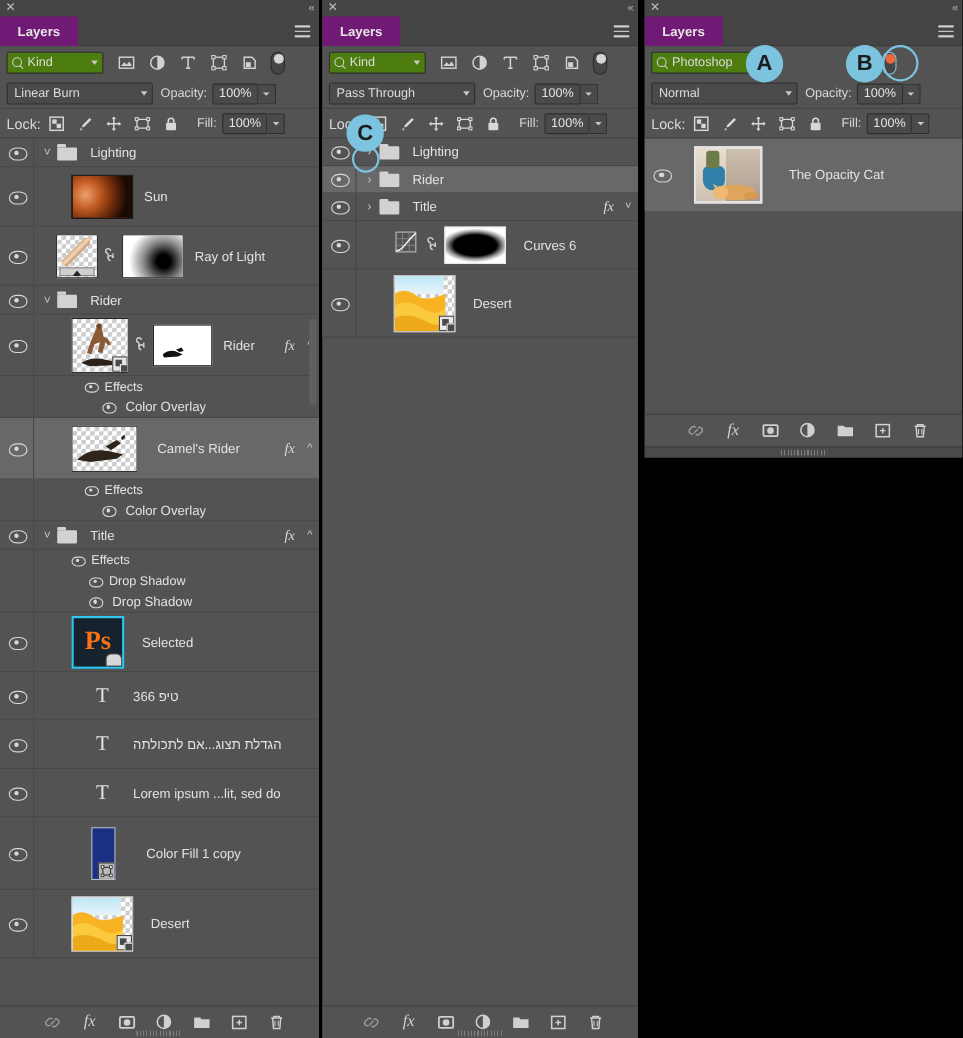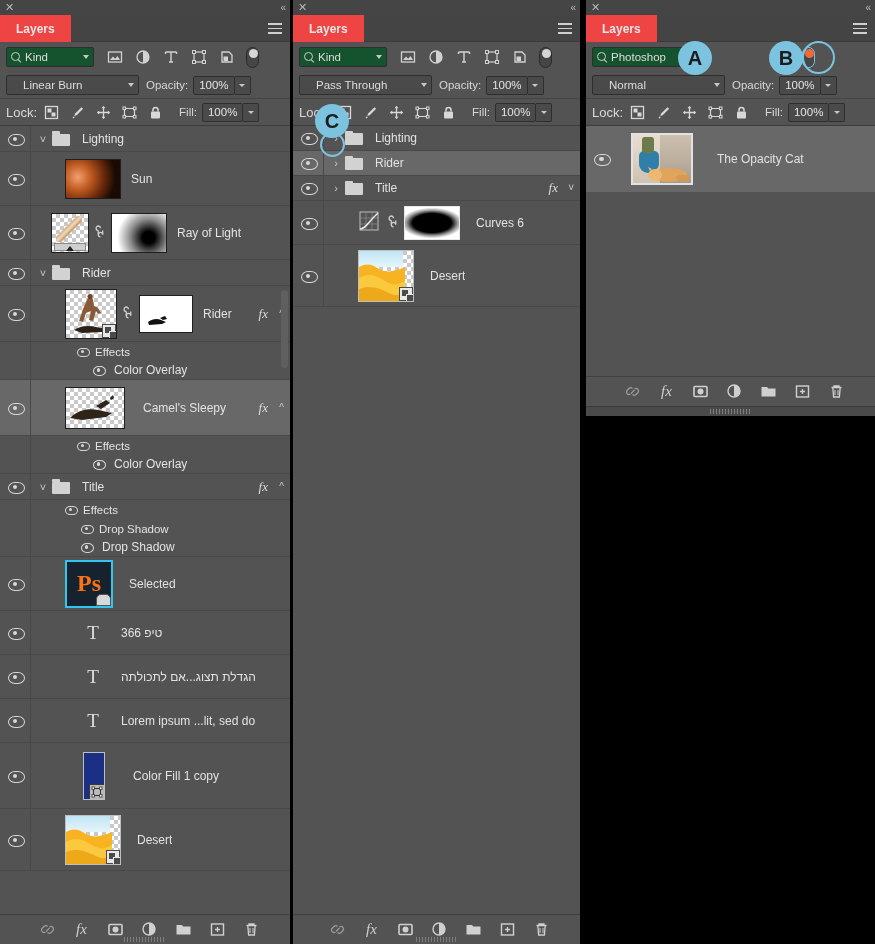--- a/index.html
+++ b/index.html
@@ -35,39 +35,39 @@
   }
 
   
   .tabrow {
     position: relative; height: 27px; background: #444444;
     border-bottom: 1px solid #3a3a3a;
   }
   .tab {
     position: absolute; left: 0; top: 0;
     height: 27px; padding: 0 16px;
-    background: #ef4444;
+    background: #701a75;
     color: #e6e6e6; font-size: 12px; font-weight: bold;
     display: flex; align-items: center;
   }
   .tab-menu {
     position: absolute; right: 8px; top: 8px;
     width: 14px; height: 11px;
     display: flex; flex-direction: column; justify-content: space-between;
   }
   .tab-menu i { display: block; height: 1.6px; background: #cfcfcf; }
 
   
   .filterrow {
     position: relative; height: 30px; background: #535353;
     display: flex; align-items: center; padding: 0 6px;
   }
   .kind-select {
     position: relative; width: 88px; height: 20px;
-    background: #14532d; border: 1px solid #2e2e2e; border-radius: 2px;
+    background: #4d7c0f; border: 1px solid #2e2e2e; border-radius: 2px;
     display: flex; align-items: center; padding-left: 4px;
   }
   .kind-select.wide { width: 98px; }
   .mag {
     position: relative; width: 11px; height: 11px; flex: none; margin-right: 3px;
   }
   .mag::before {
     content: ""; position: absolute; left: 0; top: 0;
     width: 7px; height: 7px; border: 1.3px solid #cfcfcf; border-radius: 50%;
   }
@@ -103,21 +103,21 @@
 
   
   .blendrow {
     position: relative; height: 27px; background: #535353;
     display: flex; align-items: center; padding: 0 6px;
     border-bottom: 1px solid #454545;
   }
   .blend-select {
     position: relative; height: 20px; width: 133px;
     background: #4a4a4a; border: 1px solid #2e2e2e; border-radius: 2px;
-    display: flex; align-items: center; padding-left: 16px;
+    display: flex; align-items: center; padding-left: 6px;
   }
   .blend-select .lbl { color: #dcdcdc; font-size: 11.5px; flex: 1; }
   .op-label { color: #d8d8d8; font-size: 11.5px; margin-left: 7px; }
   .num-field {
     height: 19px; min-width: 40px; background: #4a4a4a;
     border: 1px solid #2e2e2e; border-radius: 2px;
     color: #e3e3e3; font-size: 11.5px;
     display: flex; align-items: center; justify-content: center;
     margin-left: 5px; padding: 0 5px;
   }
@@ -523,21 +523,21 @@
           </div>
         <div class="row-body" style="padding-left:28px">
           <div class="thumb" style="width:60px;height:42px">
             <div class="chk"></div>
             <svg width="60" height="42" viewBox="0 0 60 42" style="position:absolute;inset:0">
               <path d="M4 30c8-8 18-10 28-8l14 3-6 4-24 3z" fill="#2e241a"></path>
               <path d="M30 18l10-6 4 3-9 6z" fill="#2e241a"></path>
               <path d="M44 10l3-3 1 3-3 2z" fill="#2e241a"></path>
             </svg>
           </div>
-          <span class="lname" style="margin-left:18px">Camel's Sleepy</span>
+          <span class="lname" style="margin-left:18px">Camel's Rider</span>
           <span class="fxmark">fx</span>
           <span class="exp-chev">^</span>
         </div>
       </div>
 
       <div class="row sub">
         <div class="eye-cell"></div>
         <div class="row-body" style="padding-left:46px">
           <span class="eye sm"></span>
           <span class="lname">Effects</span>

